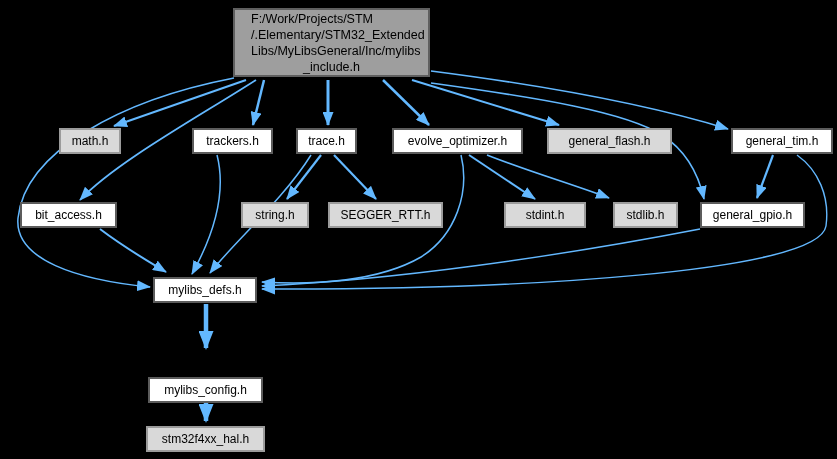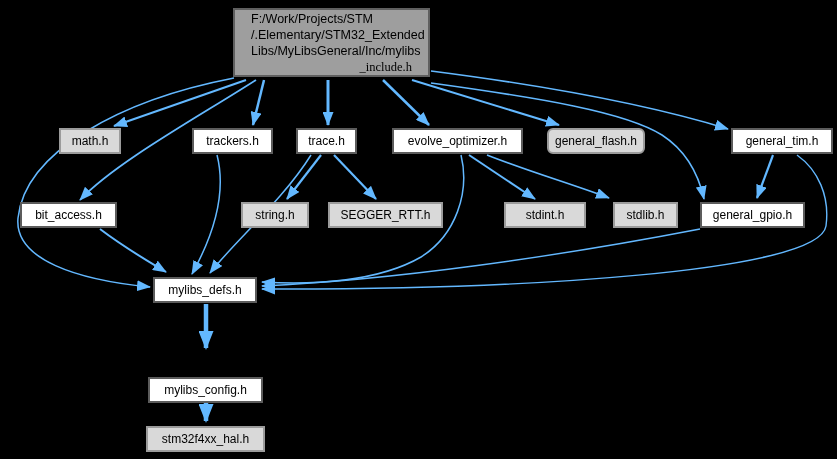--- a/index.html
+++ b/index.html
@@ -20,21 +20,21 @@
     line-height:1;
   }
   .node.internal{background:#ffffff;border:2px solid #5c5c5c;}
   .node.external{background:#d9d9d9;border:2px solid #9b9b9b;}
   .node.main{
     background:#9e9e9e;border:2px solid #5f5f5f;
     flex-direction:column;align-items:stretch;justify-content:center;
     font-size:12.5px;padding:2px 16px;
   }
   .node.main .nl{display:block;text-align:left;line-height:16px;}
-  .node.main .nl.last{text-align:right;font-family:Liberation Serif, serif;}
+  .node.main .nl.last{text-align:center;}
 </style>
 </head>
 <body>
 
 <div id="stage" style="background: rgb(0, 0, 0);">
   <svg id="edges" width="837" height="459" viewBox="0 0 837 459">
     <defs>
       <marker id="head-normal" markerUnits="userSpaceOnUse" markerWidth="14" markerHeight="11" refX="13" refY="5.5" orient="auto">
         <path d="M0,0 L14,5.5 L0,11 Z" fill="#63b8ff"></path>
       </marker>
@@ -79,21 +79,21 @@
       </div>
       <div class="node internal" style="left: 192px; top: 128px; width: 81px; height: 26px;">
         <span>trackers.h</span>
       </div>
       <div class="node internal" style="left: 296px; top: 128px; width: 61px; height: 26px;">
         <span>trace.h</span>
       </div>
       <div class="node internal" style="left: 392px; top: 128px; width: 131px; height: 26px;">
         <span>evolve_optimizer.h</span>
       </div>
-      <div class="node external" style="left: 547px; top: 128px; width: 98px; height: 26px; border-radius: 6px;">
+      <div class="node external" style="left: 547px; top: 128px; width: 125px; height: 26px;">
         <span>general_flash.h</span>
       </div>
       <div class="node internal" style="left: 731px; top: 128px; width: 102px; height: 26px;">
         <span>general_tim.h</span>
       </div>
       <div class="node internal" style="left: 20px; top: 202px; width: 97px; height: 26px;">
         <span>bit_access.h</span>
       </div>
       <div class="node external" style="left: 241px; top: 202px; width: 68px; height: 26px;">
         <span>string.h</span>

